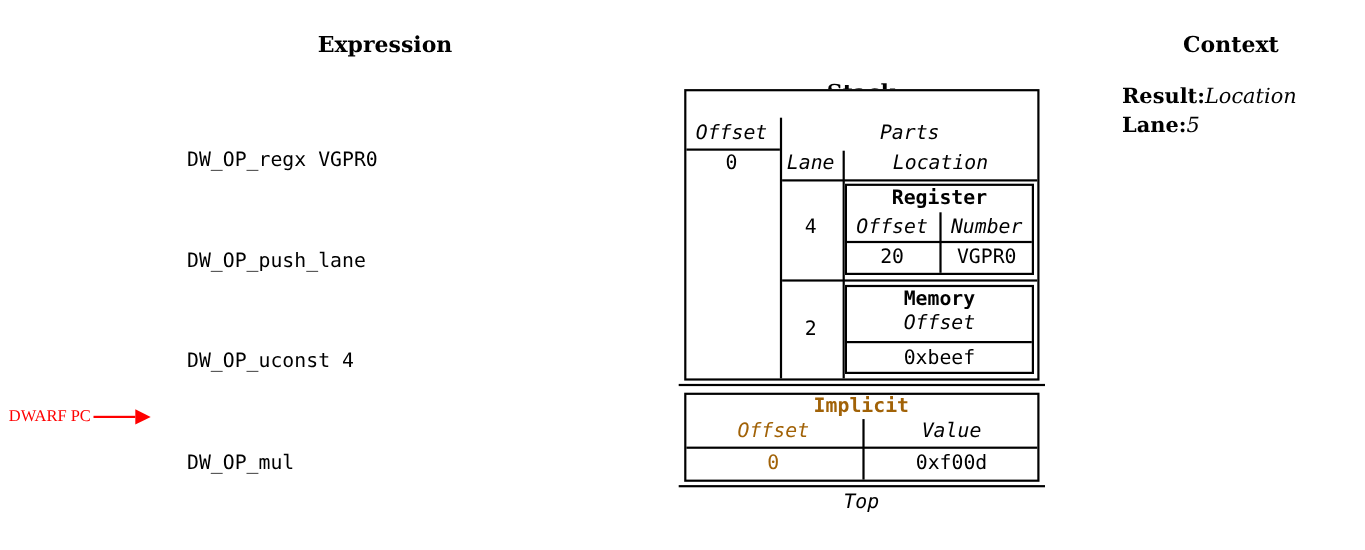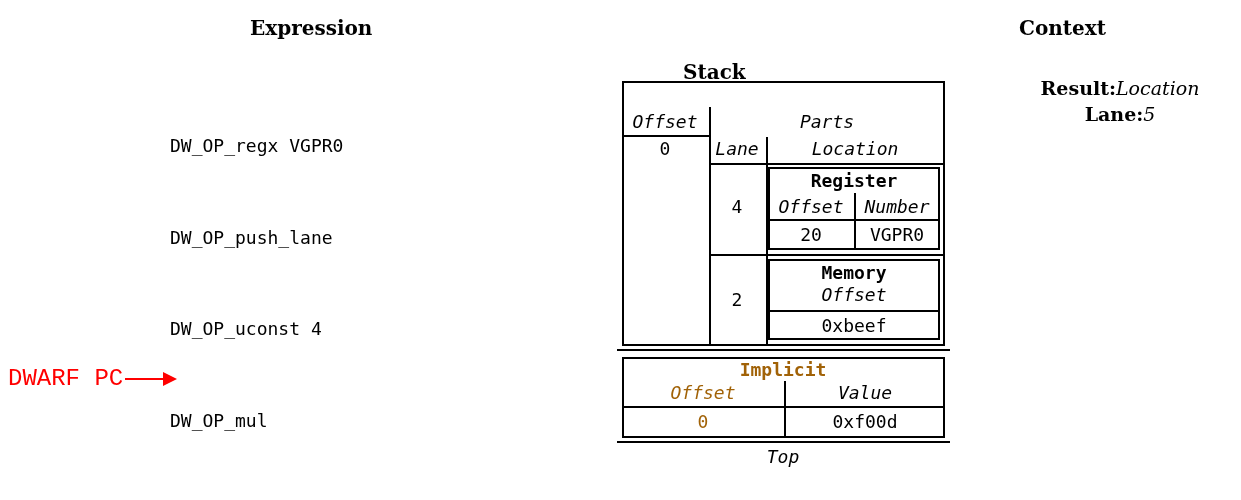--- a/index.html
+++ b/index.html
@@ -1,35 +1,35 @@
 <!DOCTYPE html>
 <html><head>
 <meta charset="utf-8">
 <style>
   html,body{margin:0;padding:0;background:#fff;}
   #canvas{position:relative;width:1241px;height:500px;background:#fff;overflow:hidden;
           font-family:"DejaVu Sans Mono", monospace;color:#000;}
-  .hdr{position:absolute;width:200px;text-align:left;font-family:"DejaVu Serif",serif;
-       font-weight:bold;font-size:20px;top:16px;}
+  .hdr{position:absolute;width:200px;text-align:center;font-family:"DejaVu Serif",serif;
+       font-weight:bold;font-size:20px;top:28px;}
   .ops{position:absolute;left:170px;top:70px;font-size:18px;line-height:30.5px;white-space:pre;}
   .pcgroup{position:absolute;left:8px;top:368px;height:22px;display:flex;align-items:center;}
-  .pclabel{font-family:Liberation Mono, monospace;font-size:24px;color:#ff0000;line-height:22px;}
+  .pclabel{font-family:Liberation Serif, serif;font-size:15px;color:#ff0000;line-height:22px;}
   .pcline{width:38px;height:2px;background:#ff0000;margin-left:2px;}
   .pchead{width:0;height:0;border-left:14px solid #ff0000;border-top:7px solid transparent;
           border-bottom:7px solid transparent;}
   .tbl{position:absolute;border:2px solid #000;background:#fff;box-sizing:content-box;}
   .hline,.vline{position:absolute;background:#000;}
   .ctr{position:absolute;transform:translate(-50%,-50%);white-space:nowrap;font-size:18px;}
   .it{font-style:italic;}
   .bd{font-weight:bold;}
   .red{color:#a16207;}
   .note{font-size:15px;font-style:italic;}
   .toplbl{position:absolute;left:683px;width:200px;top:446px;text-align:center;
           font-style:italic;font-size:18px;}
-  .ctxline{position:absolute;left:1020px;width:200px;text-align:center;
+  .ctxline{position:absolute;left:1020px;width:200px;text-align:left;
            font-family:"DejaVu Serif",serif;font-size:19px;line-height:21px;}
 </style>
 </head>
 <body>
 
 <div id="canvas">
 
   <div class="hdr" style="left:250px;">Expression</div>
   <div class="hdr" style="left:683px;margin-top:44px;">Stack</div>
   <div class="hdr" style="left:1019px;">Context</div>

